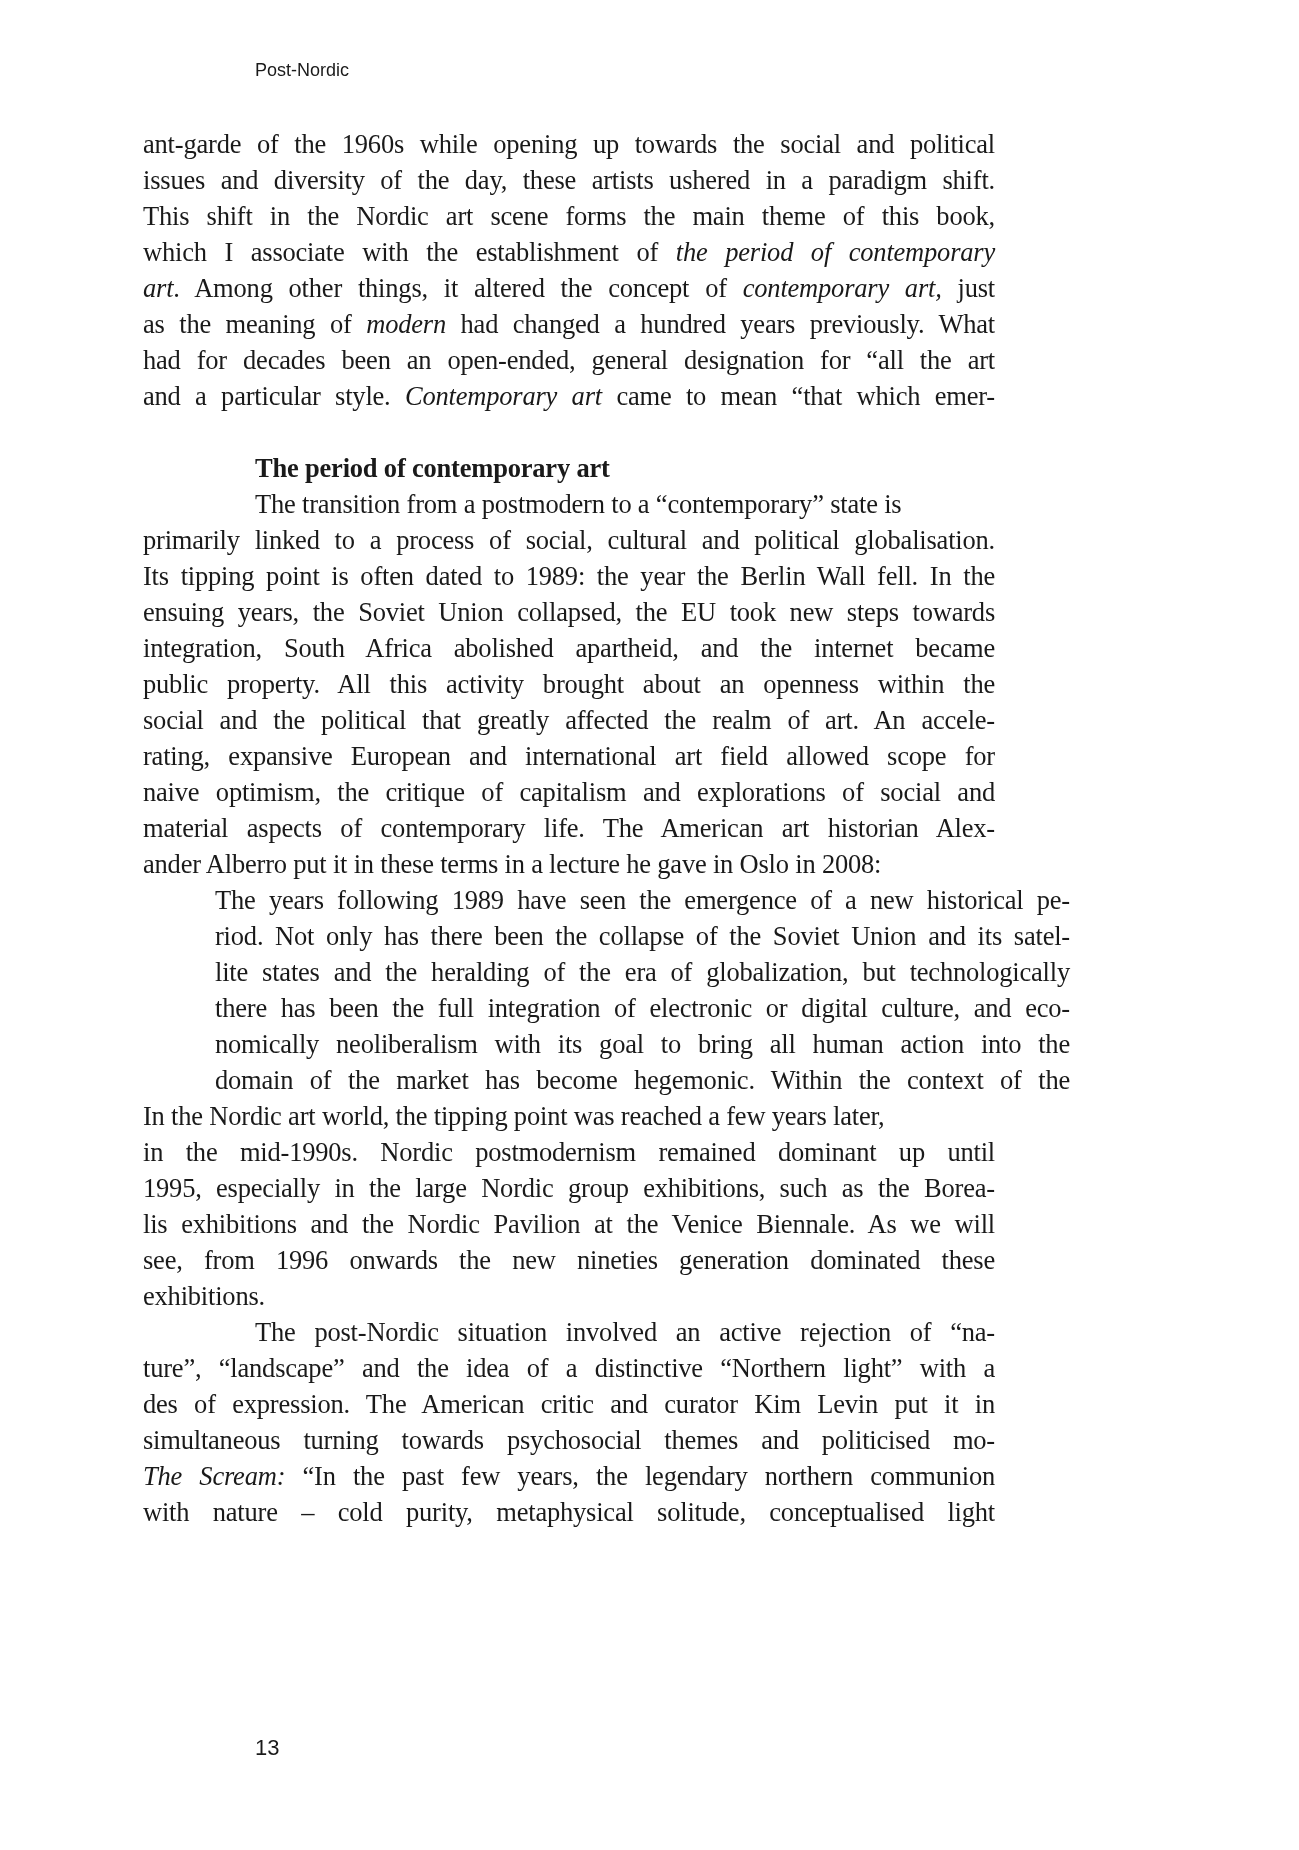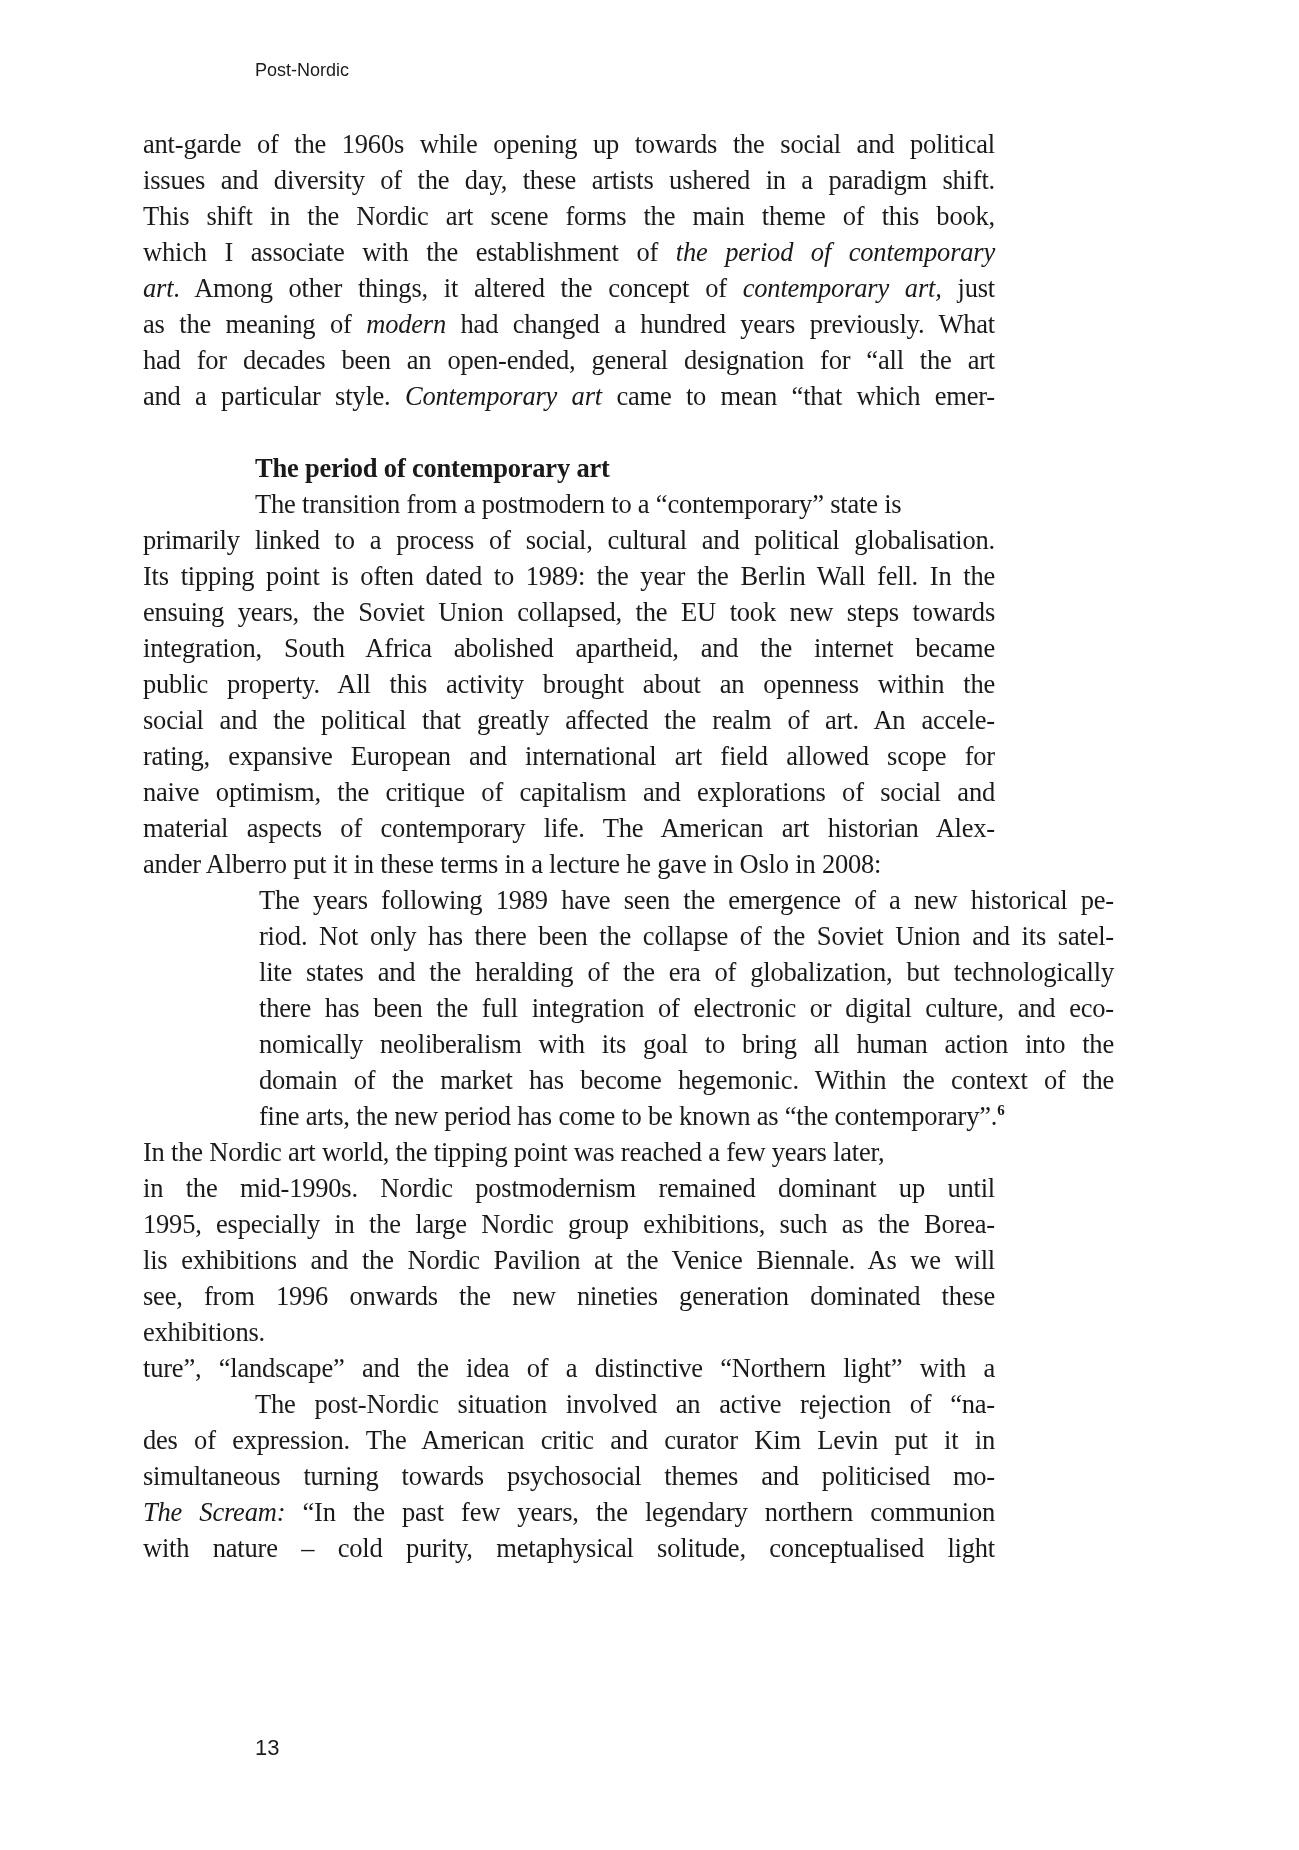--- a/index.html
+++ b/index.html
@@ -12,21 +12,21 @@
     .body-text {
       position: absolute; left: 143px; top: 126px; width: 852px;
       font-family: "Liberation Serif", serif; font-size: 26.5px; line-height: 36px;
       color: #1a1a1a; letter-spacing: -0.2px;
     }
     .line { display: block; white-space: nowrap; height: 36px; text-align: justify; text-align-last: justify; }
     .line.last { text-align-last: left; }
     .line.indent { padding-left: 112px; }
     .gap { display: block; height: 36px; }
     .heading { display: block; height: 36px; padding-left: 112px; font-weight: bold; white-space: nowrap; }
-    .quote { display: block; margin-left: 116px; width: 855px; }
+    .quote { display: block; margin-left: 72px; width: 855px; }
     .quote .line { text-align: justify; text-align-last: justify; }
     .quote .line.last { text-align-last: left; }
     em { font-style: italic; }
     sup.fn { font-size: 15px; vertical-align: 10px; line-height: 0; font-weight: bold; }
     .page-number {
       position: absolute; left: 255px; top: 1735px;
       font-family: "Liberation Sans", sans-serif; font-size: 22px; color: #1a1a1a;
     }
   </style>
 </head>
@@ -67,35 +67,34 @@
       <span class="line last">ander Alberro put it in these terms in a lecture he gave in Oslo in 2008:</span>
     </div>
 
     <div class="quote">
       <span class="line">The years following 1989 have seen the emergence of a new historical pe-</span>
       <span class="line">riod. Not only has there been the collapse of the Soviet Union and its satel-</span>
       <span class="line">lite states and the heralding of the era of globalization, but technologically</span>
       <span class="line">there has been the full integration of electronic or digital culture, and eco-</span>
       <span class="line">nomically neoliberalism with its goal to bring all human action into the</span>
       <span class="line">domain of the market has become hegemonic. Within the context of the</span>
-      <span class="line last"><span>fine arts, the new period has come to be known as “the contemporary”.</span><sup class="fn">6</sup></span>
     </div>
 
     <div>
       <span class="line last">In the Nordic art world, the tipping point was reached a few years later,</span>
       <span class="line">in the mid-1990s. Nordic postmodernism remained dominant up until</span>
       <span class="line">1995, especially in the large Nordic group exhibitions, such as the Borea-</span>
       <span class="line">lis exhibitions and the Nordic Pavilion at the Venice Biennale. As we will</span>
       <span class="line">see, from 1996 onwards the new nineties generation dominated these</span>
       <span class="line last">exhibitions.</span>
     </div>
 
     <div>
+      <span class="line indent">The post-Nordic situation involved an active rejection of “na-</span>
       <span class="line">ture”, “landscape” and the idea of a distinctive “Northern light” with a</span>
-      <span class="line indent">The post-Nordic situation involved an active rejection of “na-</span>
       <span class="line">des of expression. The American critic and curator Kim Levin put it in</span>
       <span class="line">simultaneous turning towards psychosocial themes and politicised mo-</span>
       <span class="line"><em>The Scream:</em><span> “In the past few years, the legendary northern communion</span></span>
       <span class="line">with nature – cold purity, metaphysical solitude, conceptualised light</span>
     </div>
 
   </div>
 
   <div class="page-number">13</div>
 

